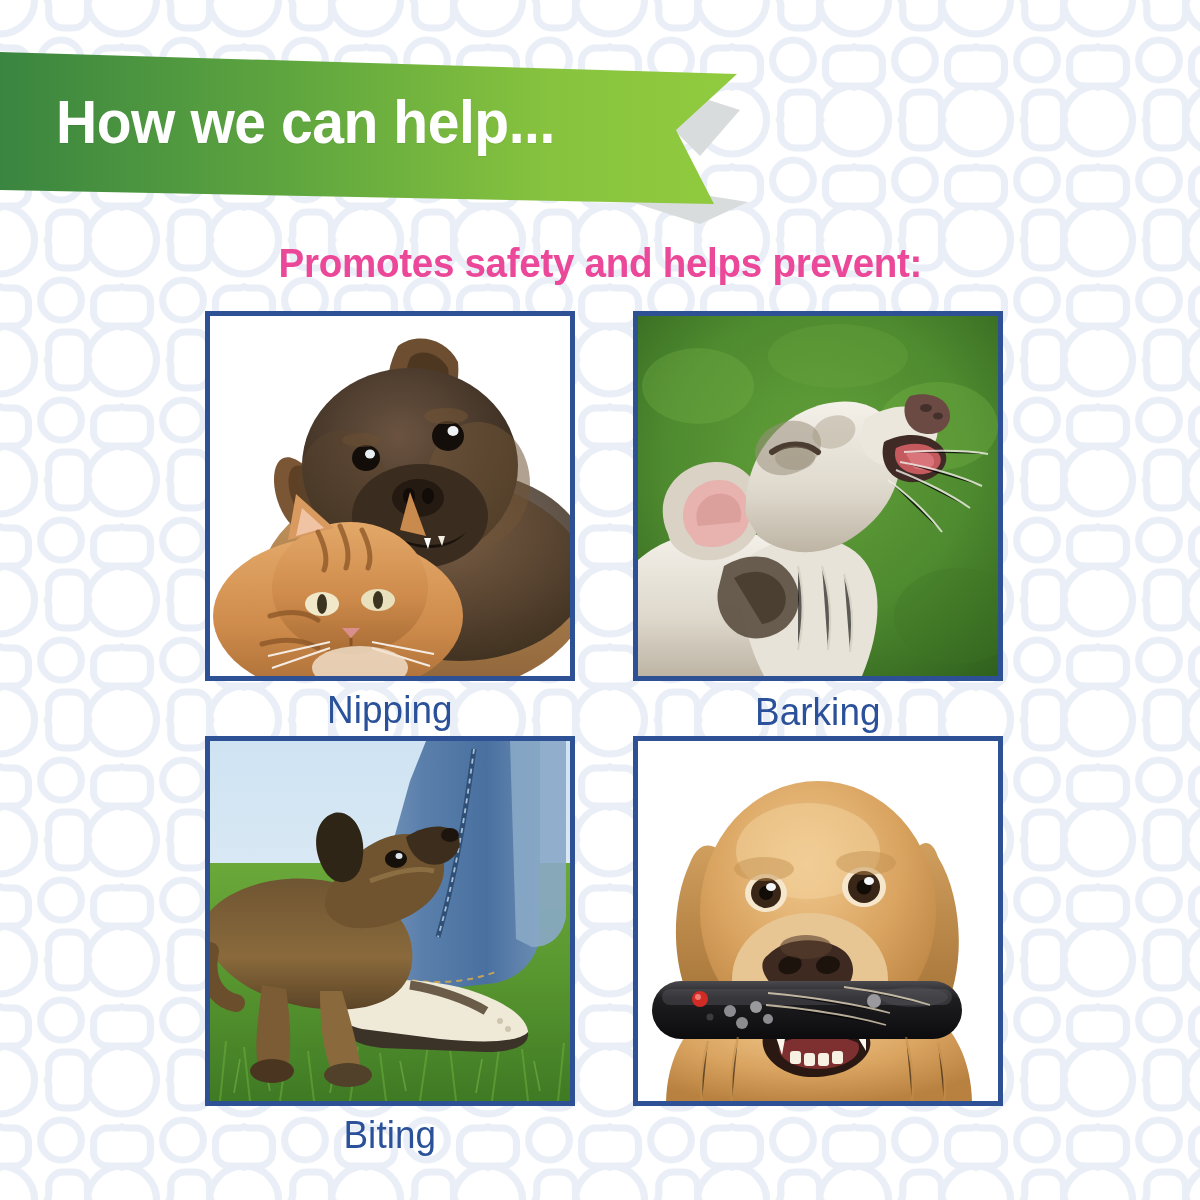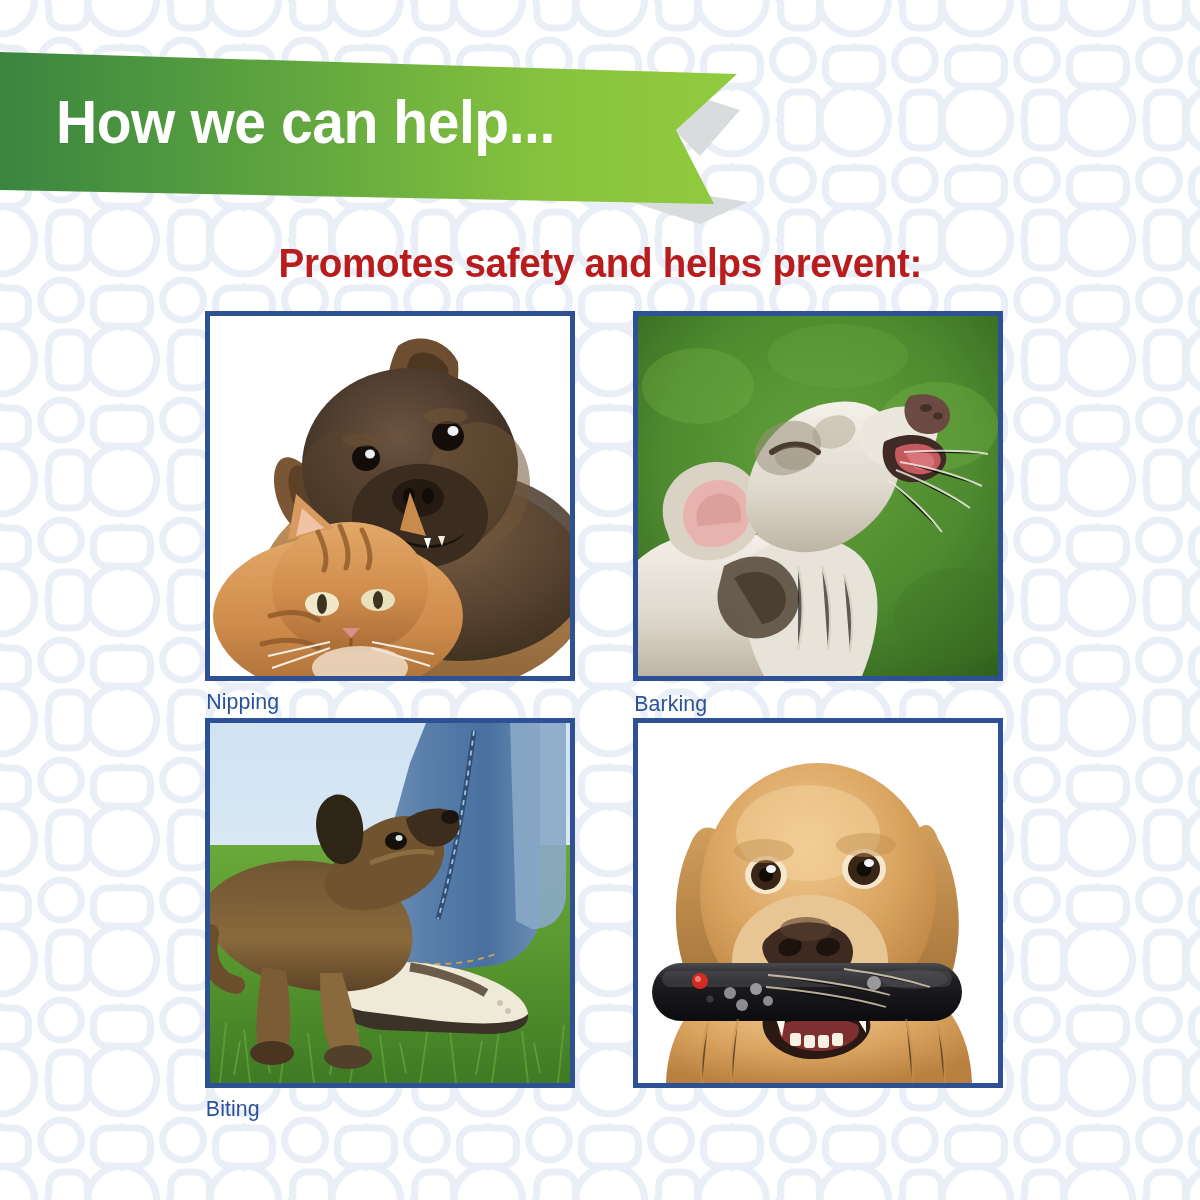--- a/index.html
+++ b/index.html
@@ -63,21 +63,21 @@
 
   
   #section-heading {
     position: absolute;
     left: 0;
     top: 240px;
     width: 1200px;
     text-align: center;
     font-size: 41px;
     font-weight: bold;
-    color: #b91c1c;
+    color: #ec4899;
     letter-spacing: -0.3px;
     z-index: 2;
     white-space: nowrap;
   }
   #section-heading span {
     display: inline-block;
     transform: scaleX(0.94);
   }
 
   
@@ -107,22 +107,22 @@
   }
   .photo {
     position: absolute;
     inset: 0;
     overflow: hidden;
   }
   .photo svg { display: block; width: 100%; height: 100%; }
 
   .caption {
     margin-top: 9px;
-    text-align: left;
-    font-size: 22px;
+    text-align: center;
+    font-size: 38px;
     color: #2a5199;
     letter-spacing: 0.1px;
     line-height: 1.1;
   }
   .caption span { display: inline-block; transform: scaleX(0.97); }
   .row2 .caption { margin-top: 11px; }
 </style>
 </head>
 <body>
 

